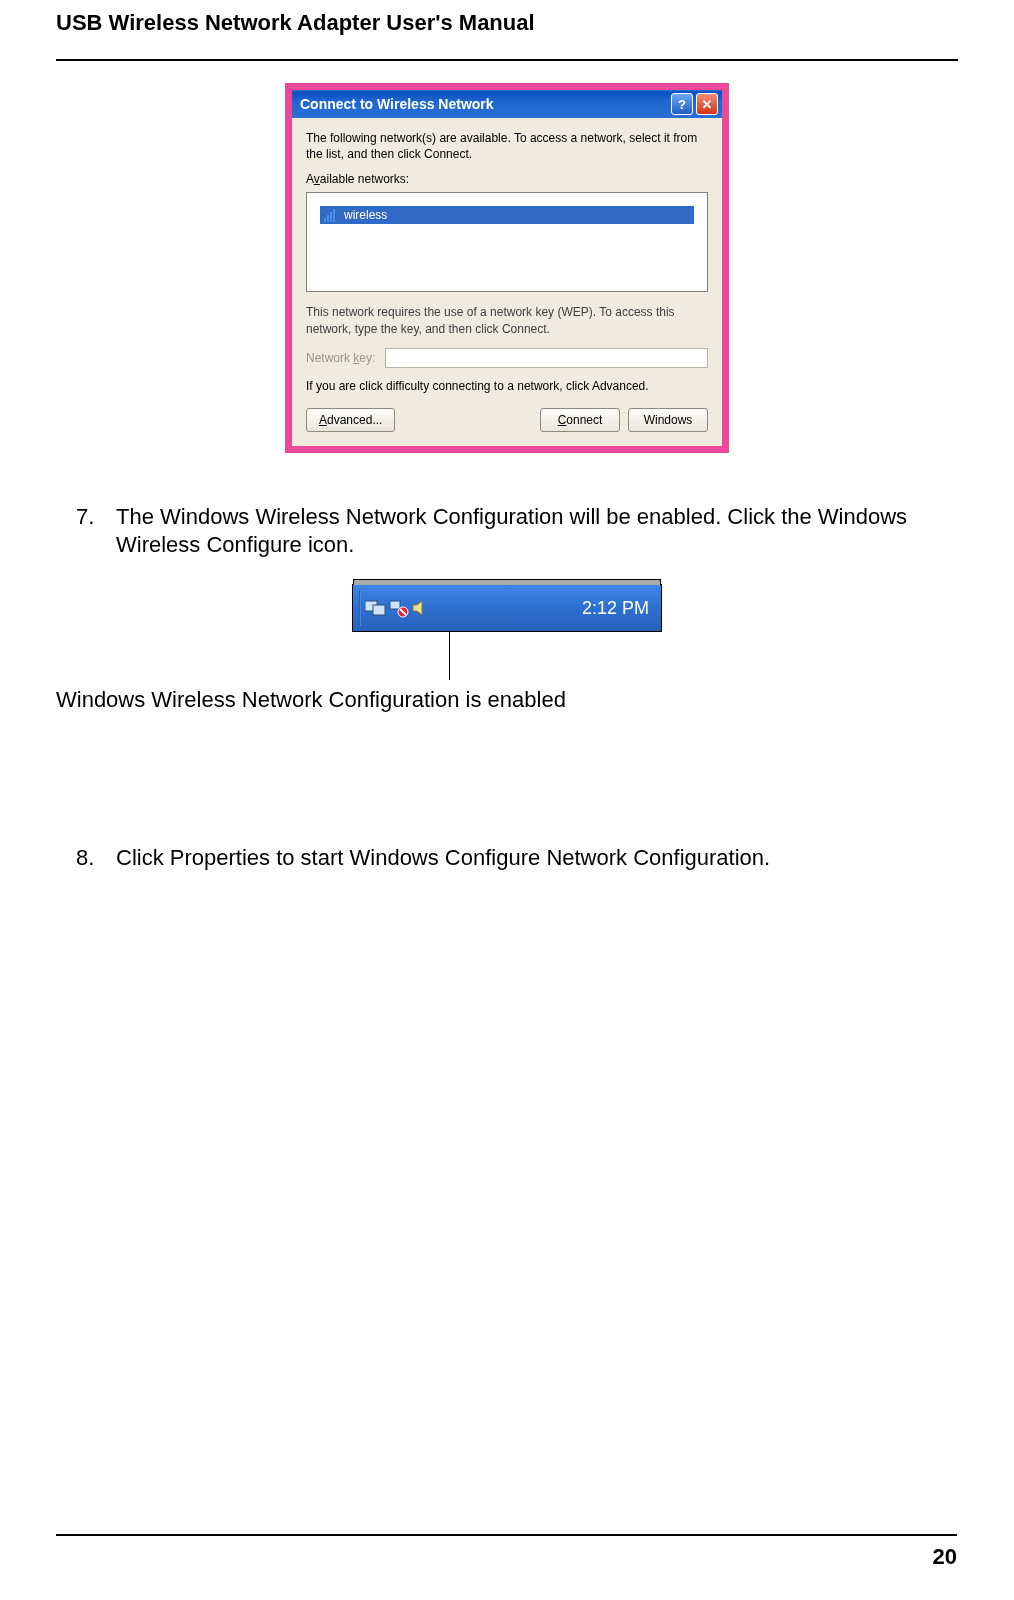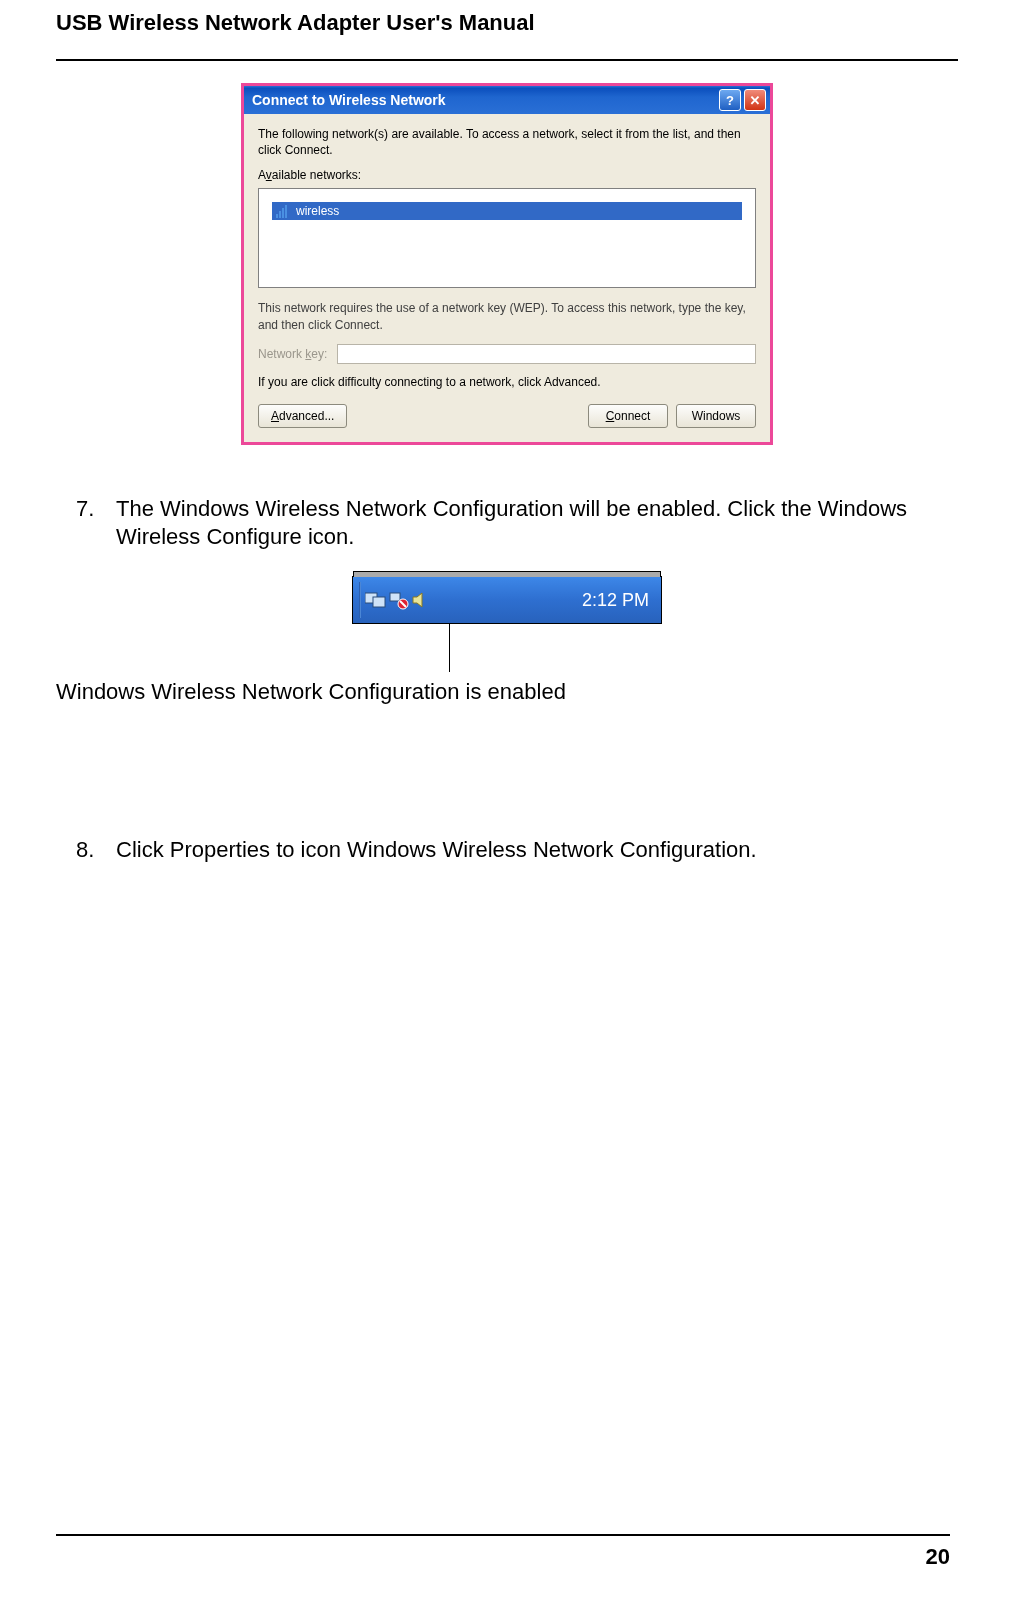--- a/index.html
+++ b/index.html
@@ -25,22 +25,22 @@
     .header-title {
       font-size: 22px;
       font-weight: bold;
     }
     .dialog-wrap {
       display: flex;
       justify-content: center;
       margin-bottom: 50px;
     }
     .dialog {
-      width: 532px;
-      border: 3px solid #ec4899;
+      width: 444px;
+      border: 7px solid #ec4899;
       background: #efebde;
       font-family: Tahoma, sans-serif;
       font-size: 12px;
       color: #000;
     }
     .titlebar {
       height: 28px;
       background: linear-gradient(to bottom, #2a6fd6 0%, #0b4fbd 8%, #1f66cf 40%, #2a6fd6 100%);
       display: flex;
       align-items: center;
@@ -191,21 +191,21 @@
     }
     .callout-text {
       text-align: left;
       font-size: 22px;
       margin-top: 54px;
       margin-bottom: 130px;
     }
     .footer {
       position:absolute;
       bottom: 30px;
-      left:56px; right:64px;
+      left:56px; right:57px;
       border-top: 2.5px solid #000;
       padding-top: 8px;
       text-align: right;
       font-size: 22px;
       font-weight: bold;
     }
     .monitor-pair{
       display:flex; gap:-2px;
     }
   </style>
@@ -290,20 +290,20 @@
       <div class="tray-time">2:12 PM</div>
     </div>
     <div class="callout-line"></div>
   </div>
 
   <div class="callout-text body-text">Windows Wireless Network Configuration is enabled</div>
 
   <ol class="steps body-text">
     <li>
       <span class="num">8.</span>
-      <span>Click Properties to icon Windows Wireless Network Configuration.</span>
+      <span>Click Properties to start Windows Configure Network Configuration.</span>
     </li>
   </ol>
 
   <div class="footer">
     <span>20</span>
   </div>
 </div>
 
 </body></html>

